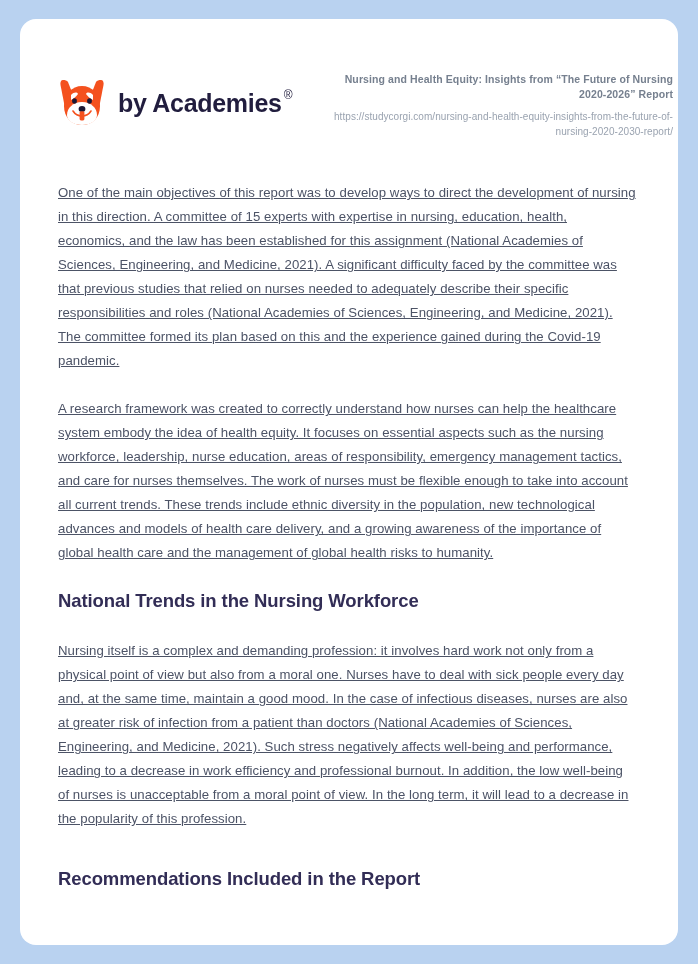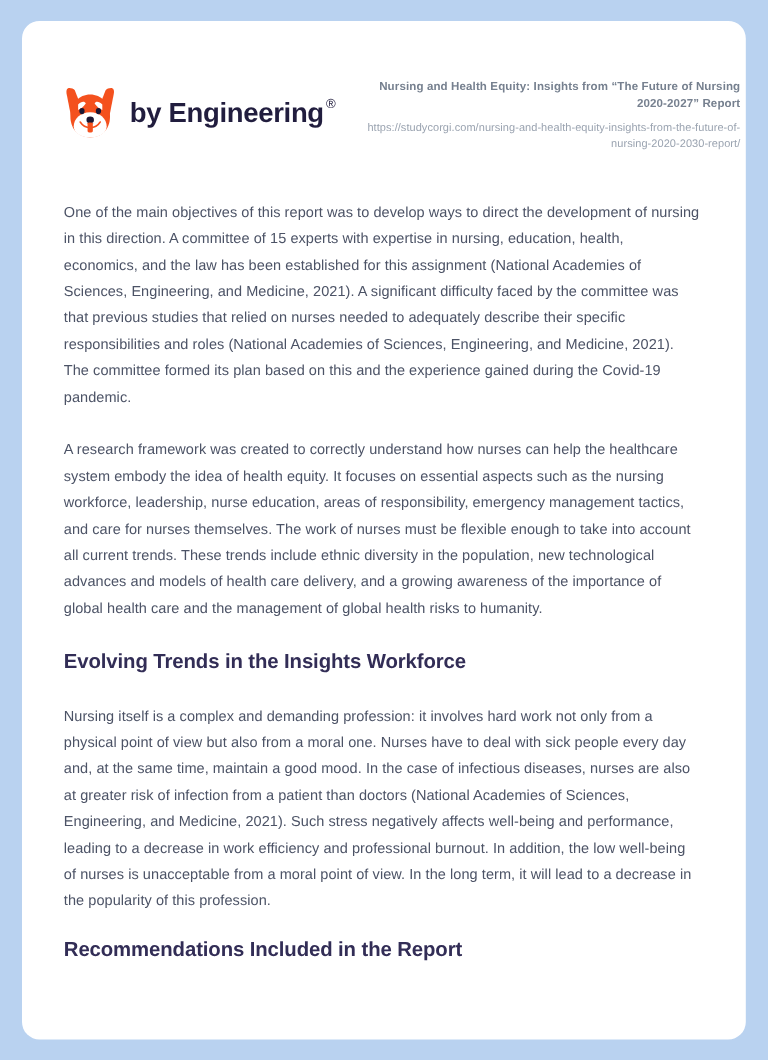--- a/index.html
+++ b/index.html
@@ -92,31 +92,32 @@
   .content {
     padding: 0 42px 0 38px;
     margin-top: 42px;
   }
   .content p {
     font-size: 13.2px;
     line-height: 24px;
     color: #4c5366;
     margin: 0 0 24px 0;
     letter-spacing: 0.06px;
+    text-decoration: underline;
   }
   .content p.tight { margin-bottom: 0; margin-top: 26px; }
   .content h2 {
     font-size: 18.5px;
     font-weight: bold;
     color: #322d56;
     margin: 24px 0 18px 0;
     letter-spacing: -0.1px;
     line-height: 1.3;
   }
-  .content h2.last { margin-top: 20px; margin-bottom: 0; }
+  .content h2.last { margin-top: 36px; margin-bottom: 0; }
 </style>
 </head>
 <body>
 
 <div class="page-bg">
   <div class="paper">
 
     <div class="header">
 
       <div class="brand">
@@ -136,33 +137,33 @@
           <ellipse cx="16.5" cy="23" rx="2.4" ry="2.8" fill="#1b1733"></ellipse>
           <ellipse cx="31.5" cy="23" rx="2.4" ry="2.8" fill="#1b1733"></ellipse>
 
           <ellipse cx="24" cy="31" rx="3.4" ry="3" fill="#1b1733"></ellipse>
 
           <path d="M21.6 34 C21.6 33 26.4 33 26.4 34 L26.4 41 C26.4 43 21.6 43 21.6 41 Z" fill="#f4511e"></path>
 
           <path d="M15 33 C17.5 37 20 38 24 38 C28 38 30.5 37 33 33" stroke="#f4511e" stroke-width="1.6" fill="none" stroke-linecap="round"></path>
         </svg>
         <span class="brand-text">
-          <span>by Engineering</span><span class="reg-mark">®</span>
+          <span>by Academies</span><span class="reg-mark">®</span>
         </span>
       </div>
 
       <div class="doc-meta">
-        <p class="doc-title">Nursing and Health Equity: Insights from “The Future of Nursing 2020-2027” Report</p>
+        <p class="doc-title">Nursing and Health Equity: Insights from “The Future of Nursing 2020-2026” Report</p>
         <p class="doc-url">https://studycorgi.com/nursing-and-health-equity-insights-from-the-future-of-nursing-2020-2030-report/</p>
       </div>
 
     </div>
 
     <div class="content">
       <p>One of the main objectives of this report was to develop ways to direct the development of nursing in this direction. A committee of 15 experts with expertise in nursing, education, health, economics, and the law has been established for this assignment (National Academies of Sciences, Engineering, and Medicine, 2021). A significant difficulty faced by the committee was that previous studies that relied on nurses needed to adequately describe their specific responsibilities and roles (National Academies of Sciences, Engineering, and Medicine, 2021). The committee formed its plan based on this and the experience gained during the Covid-19 pandemic.</p>
       <p>A research framework was created to correctly understand how nurses can help the healthcare system embody the idea of health equity. It focuses on essential aspects such as the nursing workforce, leadership, nurse education, areas of responsibility, emergency management tactics, and care for nurses themselves. The work of nurses must be flexible enough to take into account all current trends. These trends include ethnic diversity in the population, new technological advances and models of health care delivery, and a growing awareness of the importance of global health care and the management of global health risks to humanity.</p>
-      <h2>Evolving Trends in the Insights Workforce</h2>
+      <h2>National Trends in the Nursing Workforce</h2>
       <p class="tight">Nursing itself is a complex and demanding profession: it involves hard work not only from a physical point of view but also from a moral one. Nurses have to deal with sick people every day and, at the same time, maintain a good mood. In the case of infectious diseases, nurses are also at greater risk of infection from a patient than doctors (National Academies of Sciences, Engineering, and Medicine, 2021). Such stress negatively affects well-being and performance, leading to a decrease in work efficiency and professional burnout. In addition, the low well-being of nurses is unacceptable from a moral point of view. In the long term, it will lead to a decrease in the popularity of this profession.</p>
       <h2 class="last">Recommendations Included in the Report</h2>
     </div>
 
   </div>
 </div>
 
 </body></html>

